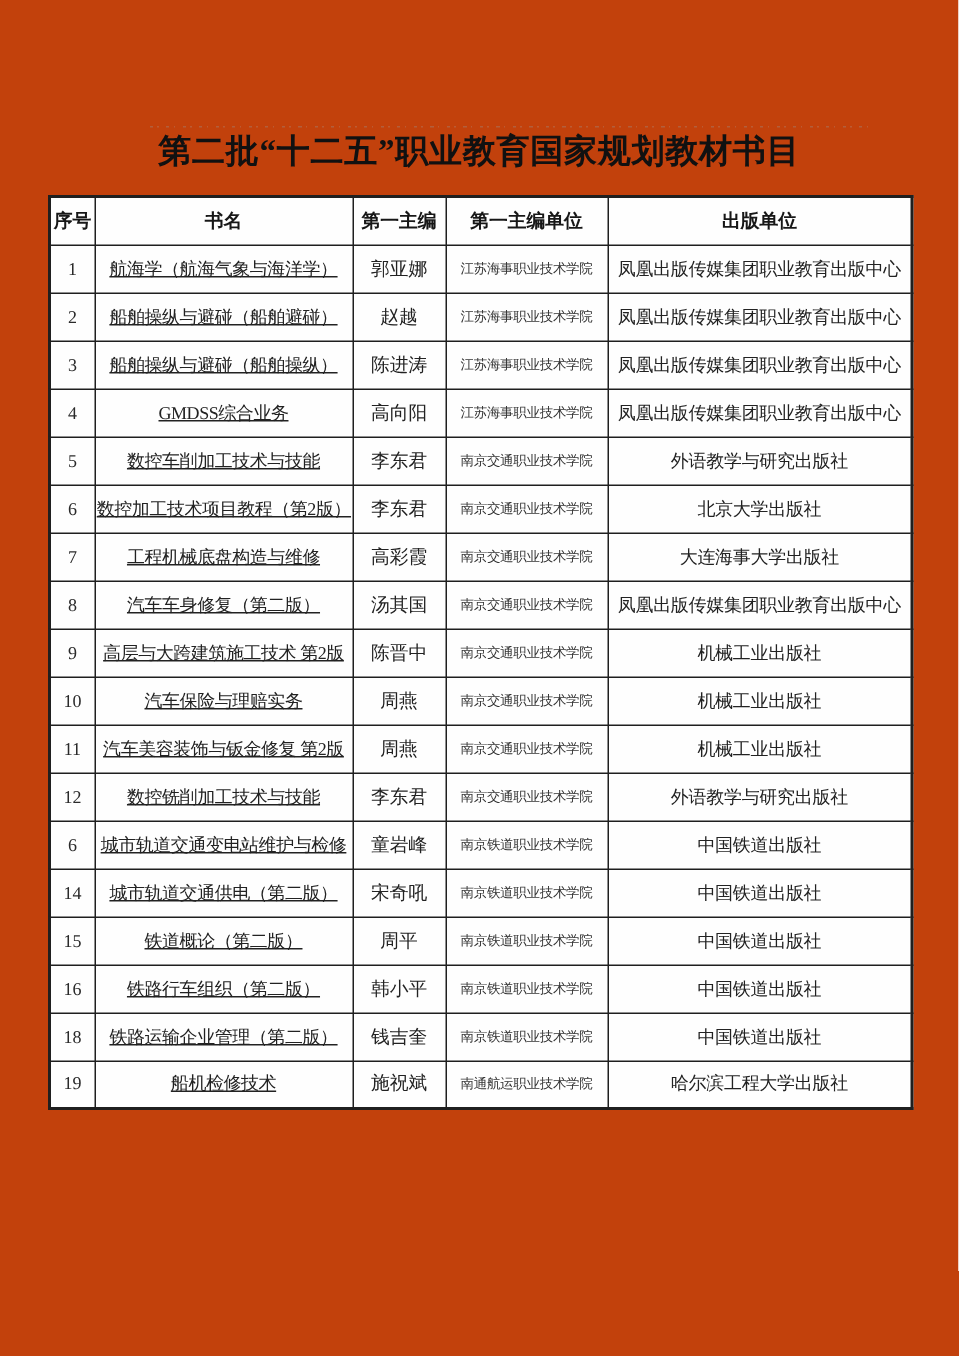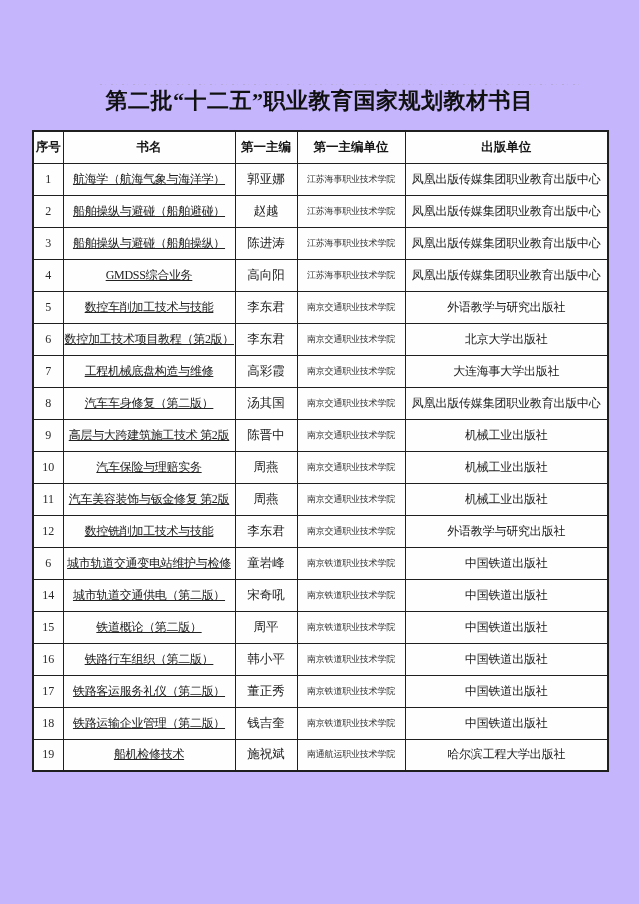--- a/index.html
+++ b/index.html
@@ -1,21 +1,21 @@
 <!DOCTYPE html>
 <html><head>
 <meta charset="utf-8">
 <style>
   * { margin: 0; padding: 0; box-sizing: border-box; }
   html, body { background: #ffffff; }
   .page {
     position: relative;
     width: 639px;
     height: 904px;
-    background: #c4b5fd;
+    background: #c2410c;
     font-family: "Liberation Serif", "DejaVu Serif", serif;
     color: #1b1b1b;
     overflow: hidden;
     margin: 0 auto;
   }
   .scan-noise {
     position: absolute;
     top: 84px; left: 100px; right: 60px;
     height: 1px;
     background: repeating-linear-gradient(90deg,
@@ -218,27 +218,20 @@
     </tr>
 
     <tr>
       <td class="c-no">16</td>
       <td class="c-book">铁路行车组织（第二版）</td>
       <td class="c-editor">韩小平</td>
       <td class="c-unit">南京铁道职业技术学院</td>
       <td class="c-pub">中国铁道出版社</td>
     </tr>
 
-    <tr>
-      <td class="c-no">17</td>
-      <td class="c-book">铁路客运服务礼仪（第二版）</td>
-      <td class="c-editor">董正秀</td>
-      <td class="c-unit">南京铁道职业技术学院</td>
-      <td class="c-pub">中国铁道出版社</td>
-    </tr>
 
     <tr>
       <td class="c-no">18</td>
       <td class="c-book">铁路运输企业管理（第二版）</td>
       <td class="c-editor">钱吉奎</td>
       <td class="c-unit">南京铁道职业技术学院</td>
       <td class="c-pub">中国铁道出版社</td>
     </tr>
 
     <tr>

